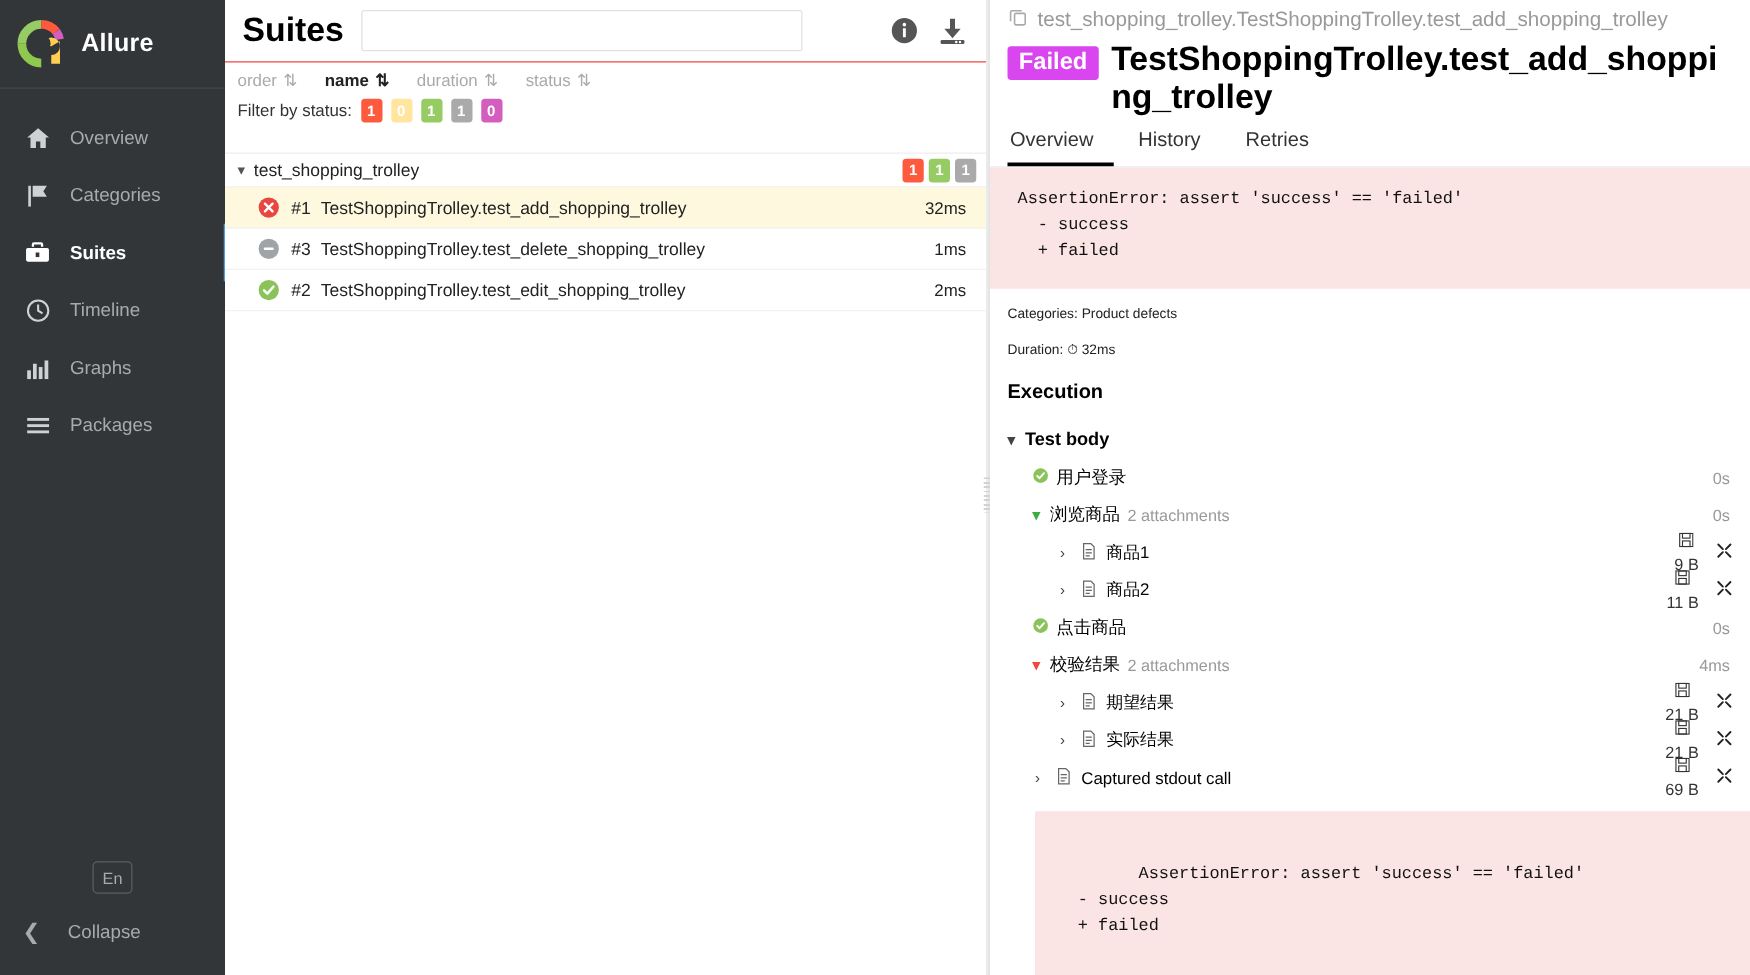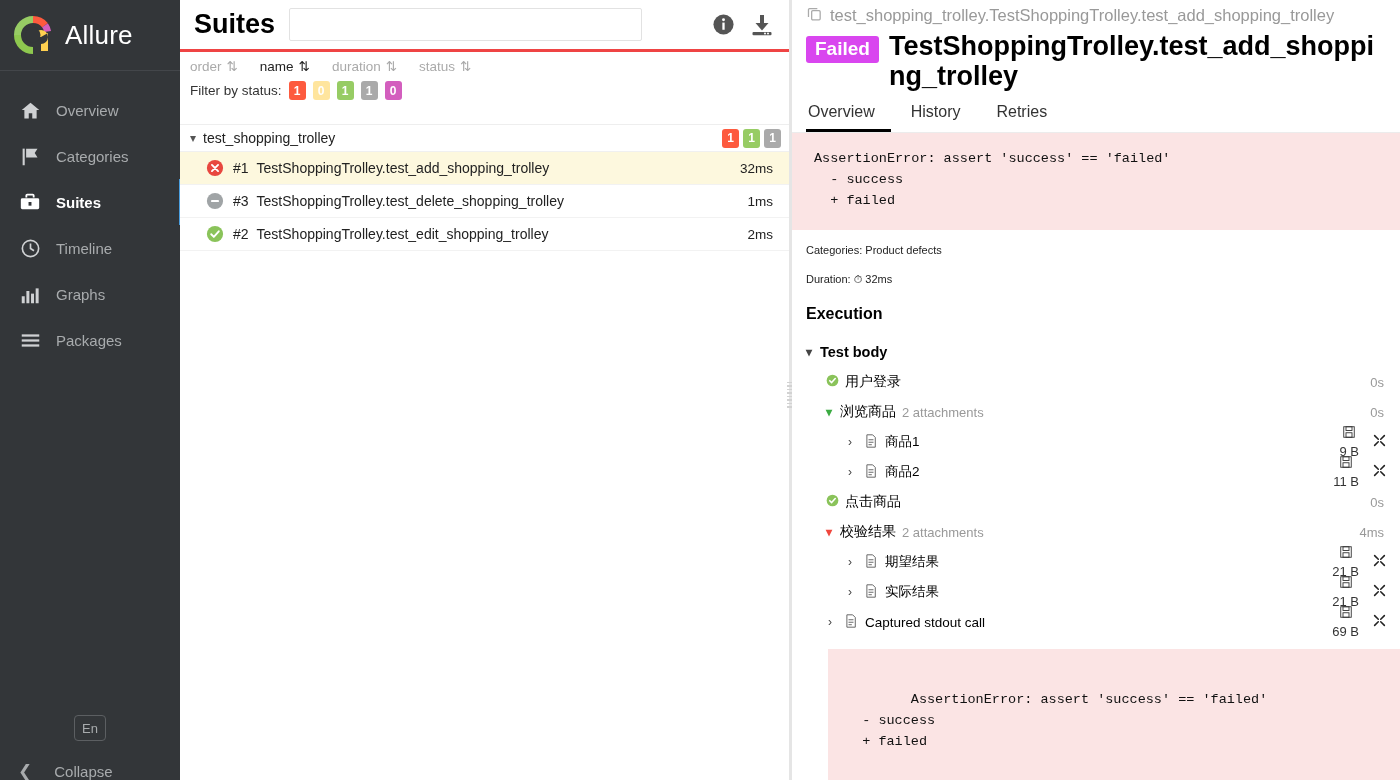--- a/index.html
+++ b/index.html
@@ -18,39 +18,39 @@
     position: relative;
     color: #a8abad;
   }
   .brand {
     height: 71px; display: flex; align-items: center;
     padding-left: 12px; gap: 11px;
     border-bottom: 1px solid #43464a;
   }
   .logo { width: 42px; height: 42px; position: relative; flex: 0 0 42px; }
   .brand-name {
-    font-size: 26px; font-weight: normal; color: #fff;
+    font-size: 20px; font-weight: bold; color: #fff;
     letter-spacing: .2px;
   }
   .nav { padding-top: 16px; }
   .nav-item {
     display: flex; align-items: center; gap: 14px;
     height: 46px; padding-left: 18px;
     color: #a8abad; font-size: 15px;
     position: relative; cursor: pointer;
   }
   .nav-item .ico { width: 24px; height: 24px; display: flex; align-items: center; justify-content: center; }
   .nav-item.active { color: #fff; font-weight: bold; }
   .nav-item.active::after {
     content: ""; position: absolute; right: -4px; top: 0;
     width: 5px; height: 100%; background: #4a9fe0;
   }
   .sidebar-bottom {
     position: absolute; bottom: 0; left: 0; width: 100%;
-    padding-bottom: 0;
+    padding-bottom: 26px;
   }
   .lang-btn {
     width: 32px; height: 26px; margin: 0 auto 22px auto;
     border: 1px solid #5c5f62; border-radius: 4px;
     display: flex; align-items: center; justify-content: center;
     font-size: 13px; color: #a8abad; cursor: pointer;
   }
   .collapse-row {
     display: flex; align-items: center; gap: 22px;
     padding-left: 18px; font-size: 15px; color: #a8abad; cursor: pointer;
@@ -72,25 +72,25 @@
     flex: 1; height: 33px; border: 1px solid #e2e2e2;
     border-radius: 2px; background: #fff;
     padding: 0 8px; font-size: 14px; font-family: "Liberation Sans", sans-serif;
     color: #333; outline: none; max-width: 353px;
   }
   .head-icons { display: flex; align-items: center; gap: 13px; margin-left: auto; }
   .head-icon { cursor: pointer; width: 26px; height: 26px; display: flex; align-items: center; justify-content: center; }
 
   .sortbar {
     display: flex; align-items: center; gap: 6px;
-    padding: 7px 0 4px 10px; border-top: 3px solid #ef4444;
+    padding: 7px 0 4px 10px; border-top: 1px solid #ef4444;
     font-size: 13.5px; color: #aaa;
   }
   .sortcell { display: flex; align-items: center; gap: 5px; margin-right: 16px; cursor: pointer; }
-  .sortcell.active { color: #222; font-weight: normal; }
+  .sortcell.active { color: #222; font-weight: bold; }
   .sort-arrows { display: inline-block; line-height: 1; }
 
   .filterbar {
     display: flex; align-items: center; gap: 7px;
     padding: 3px 0 24px 10px;
     font-size: 13.5px; color: #333;
     border-bottom: 1px solid #eee;
   }
   .chip {
     min-width: 17px; height: 19px; border-radius: 3px;

